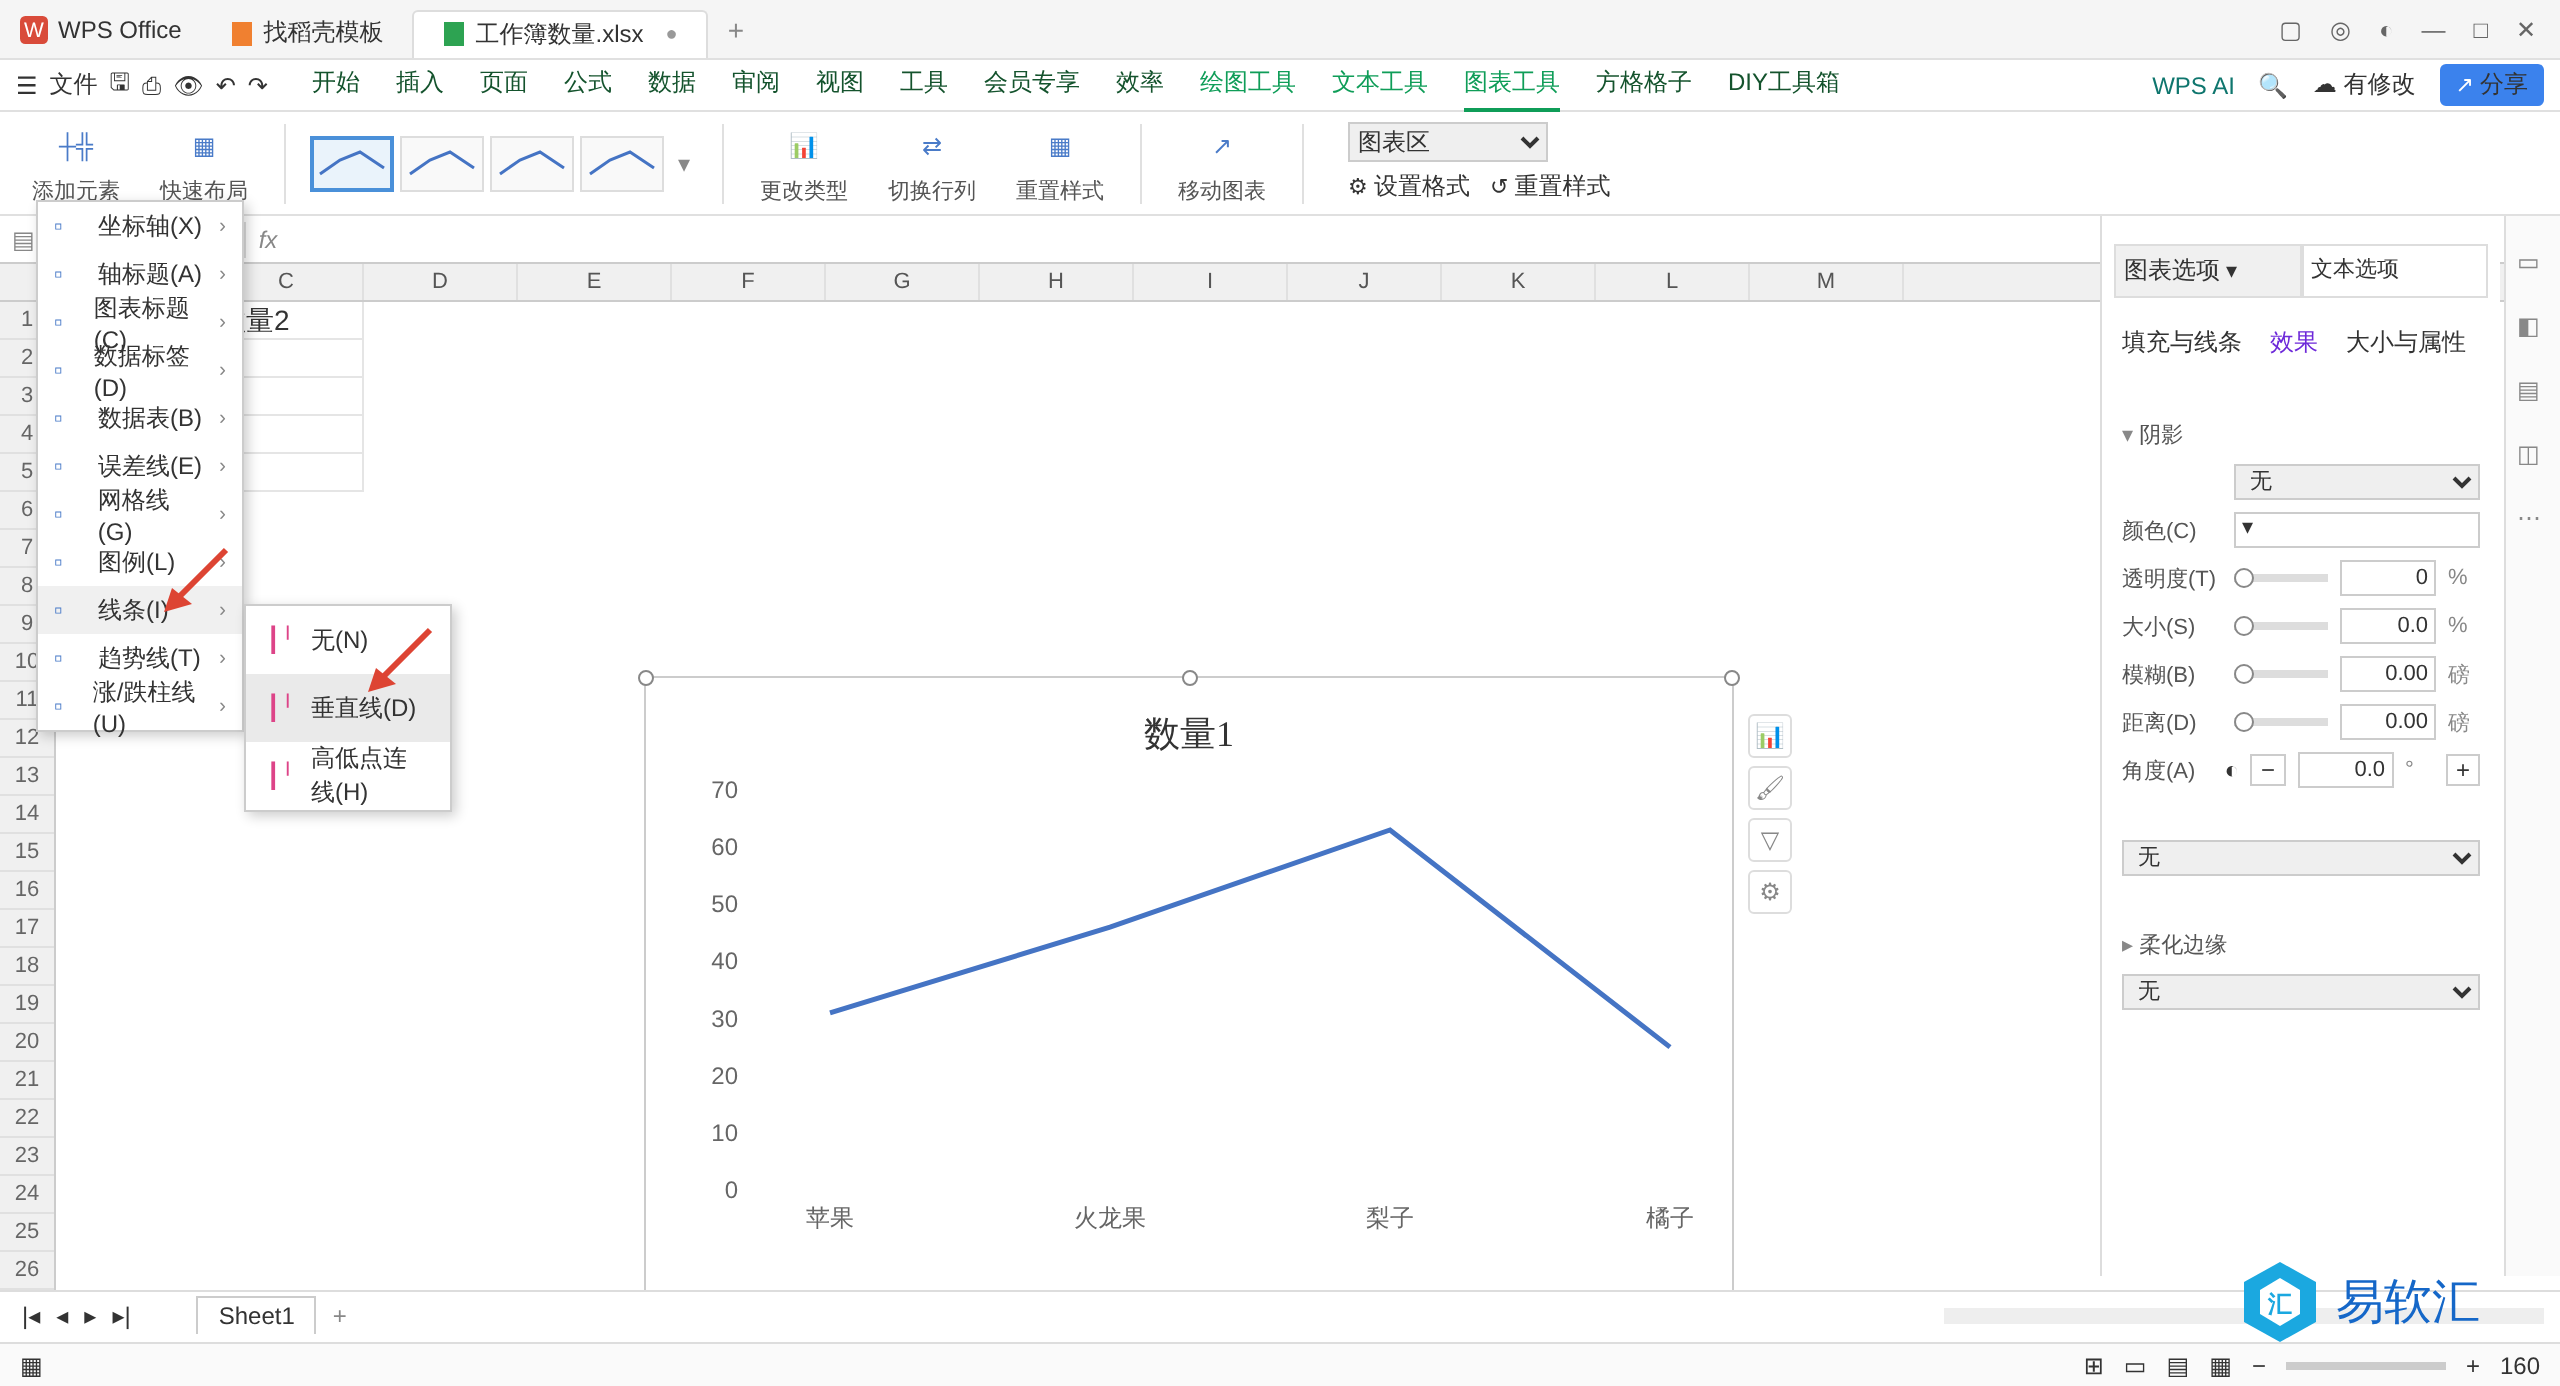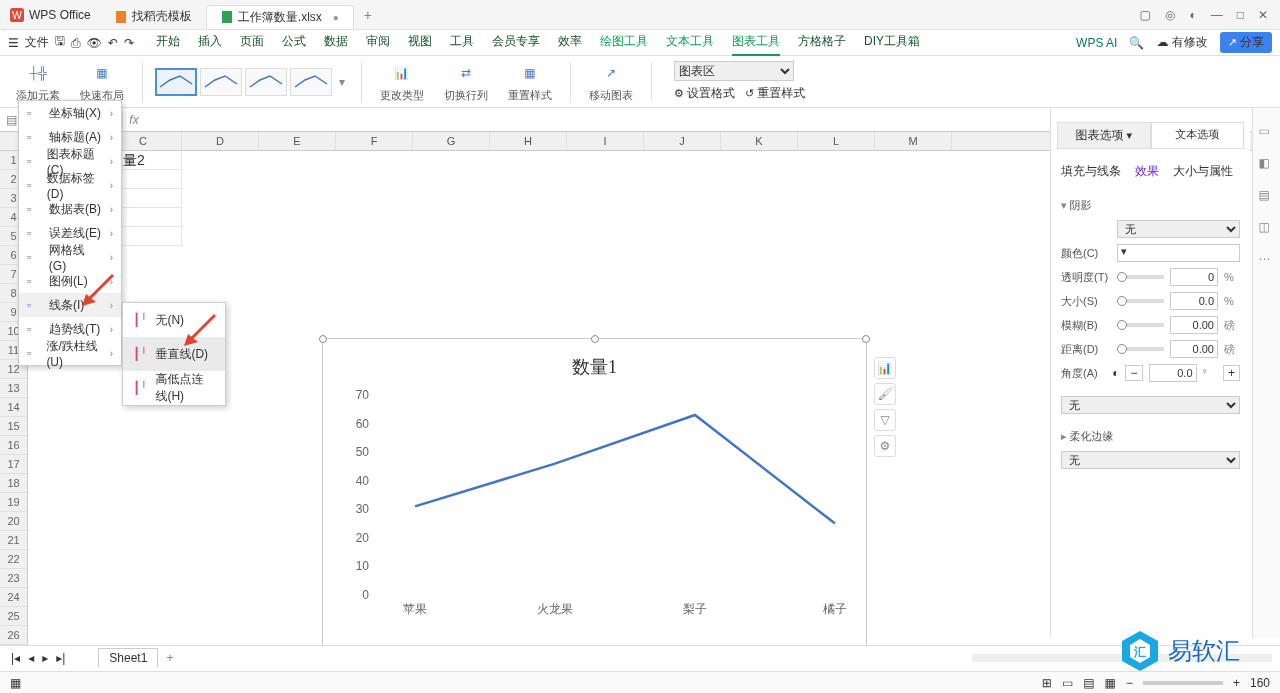--- a/index.html
+++ b/index.html
@@ -25,21 +25,21 @@
 .share-btn{background:#3b82ed;color:#fff;padding:2px 8px;border-radius:3px;font-size:11px}
 .ribbon{height:52px;display:flex;align-items:center;padding:4px 10px;border-bottom:1px solid #e0e0e0;gap:8px}
 .ribbon-group{display:flex;flex-direction:column;align-items:center;gap:2px;padding:0 6px}
 .ribbon-group2{display:flex;align-items:center;gap:3px}
 .ribbon-icon{width:26px;height:26px;display:flex;align-items:center;justify-content:center;color:#4a7bc8}
 .ribbon-label{font-size:11px;color:#555}
 .ribbon-sep{width:1px;height:40px;background:#e0e0e0;margin:0 4px}
 .chart-sample{width:42px;height:28px;border:1px solid #ddd;background:#f9f9f9;display:flex;align-items:center;justify-content:center;position:relative}
 .chart-sample.selected{border:2px solid #4a90d9;background:#eaf3fb}
 .chart-area-sel{margin-left:10px;display:flex;gap:6px;align-items:center}
-.chart-area-sel select{width:120px;height:20px;border:1px solid #ccc}
+.chart-area-sel select{width:100px;height:20px;border:1px solid #ccc}
 .formula-bar{height:24px;display:flex;align-items:center;border-bottom:1px solid #ccc;padding:0 6px;gap:6px}
 .name-box{width:100px;border:1px solid #ddd;height:18px;padding:0 4px}
 .fx-icon{font-style:italic;color:#888}
 .main{display:flex;height:534px;position:relative}
 .rownums{width:28px;background:#f0f0f0;border-right:1px solid #ccc}
 .rownums div{height:19px;text-align:center;line-height:19px;font-size:11px;color:#666;border-bottom:1px solid #e0e0e0}
 .grid-area{flex:1;position:relative;overflow:hidden}
 .colheads{display:flex;height:19px;background:#f0f0f0;border-bottom:1px solid #ccc}
 .colheads div{width:77px;text-align:center;line-height:19px;border-right:1px solid #e0e0e0;font-size:11px;color:#555}
 .cells{position:absolute;top:19px;left:0}
@@ -58,25 +58,25 @@
 .chart-obj{position:absolute;left:294px;top:206px;width:545px;height:318px;border:1px solid #ccc;background:#fff}
 .chart-handle{position:absolute;width:8px;height:8px;background:#fff;border:1px solid #888;border-radius:50%}
 .chart-title{text-align:center;font-size:18px;font-family:SimSun;padding-top:16px}
 .chart-btns{position:absolute;right:-30px;top:18px;display:flex;flex-direction:column;gap:4px}
 .chart-btn{width:22px;height:22px;border:1px solid #ddd;background:#fff;display:flex;align-items:center;justify-content:center;color:#888;border-radius:3px}
 .legend{text-align:center;padding-top:265px;font-family:SimSun}
 .legend-line{display:inline-block;width:30px;height:2px;background:#4574c4;vertical-align:middle;margin-right:6px}
 .props{width:200px;border-left:1px solid #ddd;background:#fff;padding:6px;position:absolute;right:30px;top:108px;height:530px}
 .props-title{font-weight:500;display:flex;justify-content:space-between;padding:4px 6px;border-bottom:1px solid #eee}
 .props-tabs{display:flex;margin:8px 0}
-.props-tab{flex:1;text-align:center;padding:4px;border:1px solid #ddd;font-size:11px}
+.props-tab{flex:1;padding:4px;border:1px solid #ddd;font-size:11px}
 .props-tab.active{background:#f0f0f0}
 .props-subtabs{display:flex;gap:14px;padding:6px 4px;font-size:11px}
 .props-subtabs .act{color:#6d28d9;font-weight:500}
-.props-section{margin-top:8px}
+.props-section{margin-top:20px}
 .props-sec-hdr{font-size:11px;padding:4px;color:#555}
 .props-sec-hdr::before{content:"▾ ";color:#888}
 .props-sec-hdr.collapsed::before{content:"▸ "}
 .prop-row{display:flex;align-items:center;padding:3px 4px;gap:6px}
 .prop-label{width:50px;font-size:11px;color:#555}
 .prop-input{width:48px;height:18px;border:1px solid #ccc;text-align:right;padding:0 3px;font-size:11px}
 .prop-select{flex:1;height:18px;border:1px solid #ccc;font-size:11px;padding:0 3px}
 .prop-slider{flex:1;height:4px;background:#ddd;position:relative}
 .prop-slider::before{content:"";position:absolute;left:0;width:8px;height:8px;background:#fff;border:1px solid #888;border-radius:50%;top:-3px}
 .unit{font-size:11px;color:#888;width:16px}

